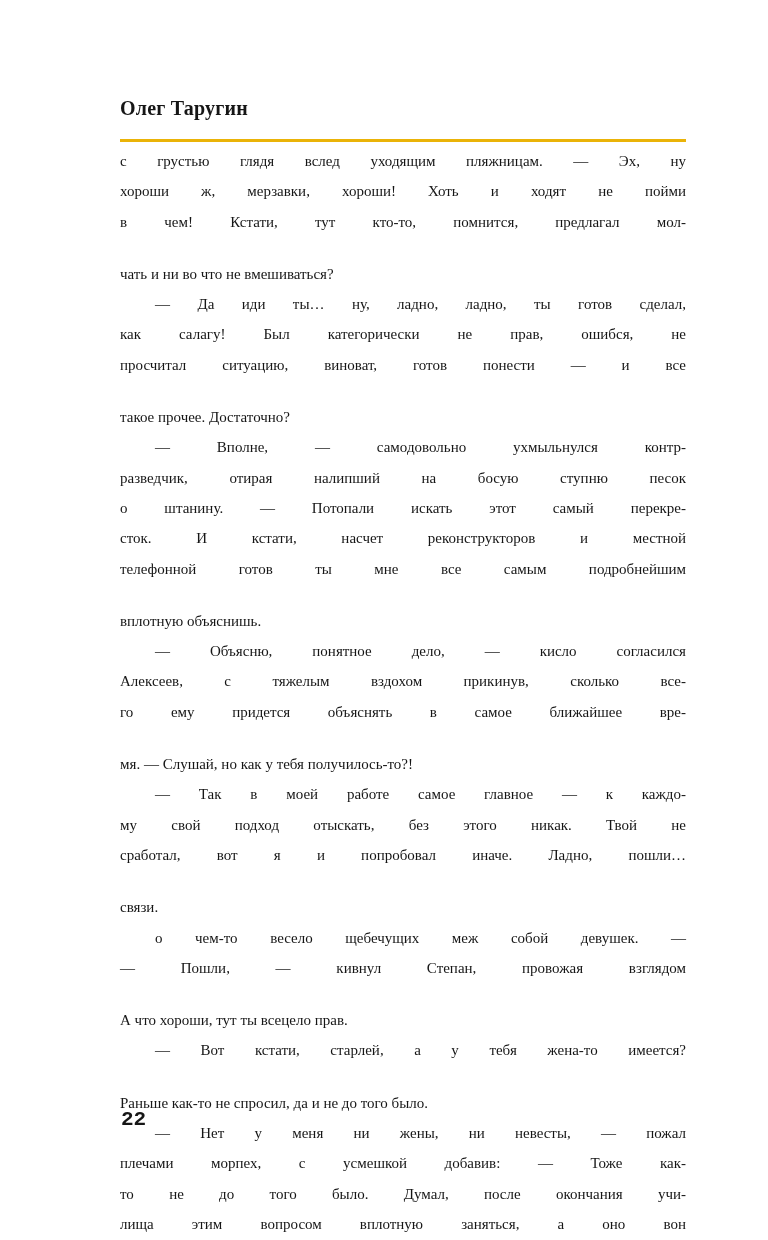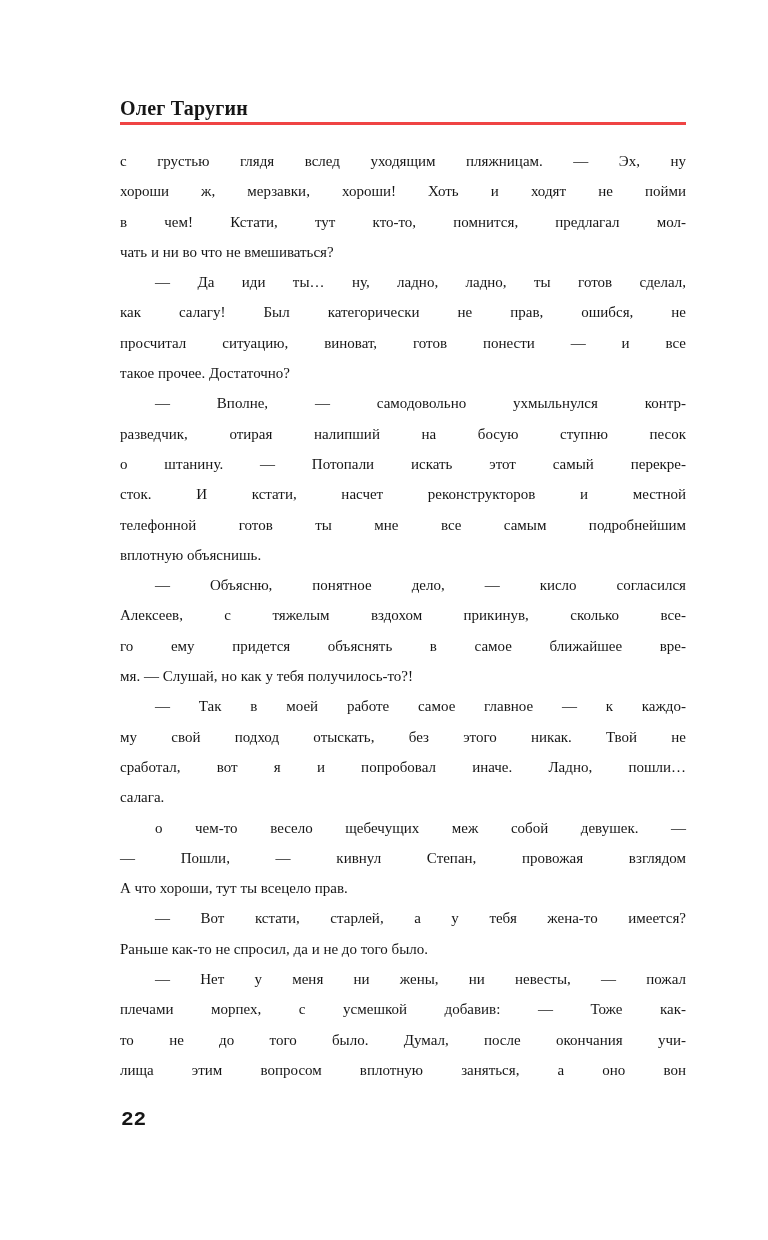--- a/index.html
+++ b/index.html
@@ -14,40 +14,41 @@
   }
   .running-header {
     position: absolute;
     left: 120px;
     top: 97px;
     width: 566px;
     font-size: 20px;
     line-height: 22px;
     font-weight: bold;
     letter-spacing: 0.2px;
-    padding-bottom: 3px;
-    border-bottom: 3px solid #ef4444;
+    padding-bottom: 20px;
+    border-bottom: 3px solid #eab308;
   }
   .text-block {
     position: absolute;
     left: 120px;
     top: 146px;
     width: 566px;
     font-size: 15px;
     line-height: 30.3px;
   }
   .para { margin: 0; }
   .line {
     text-align: justify;
     text-align-last: justify;
     text-justify: inter-word;
     white-space: normal;
   }
   .line.final {
     text-align-last: left;
+    margin-top: 22px;
   }
   .para.indent .line:first-child {
     text-indent: 35px;
   }
   .page-number {
     position: absolute;
     left: 121px;
     top: 1108px;
     font-size: 21px;
     font-weight: bold;
@@ -86,21 +87,21 @@
       <div class="para indent">
         <div class="line">— Объясню, понятное дело, — кисло согласился</div>
         <div class="line">Алексеев, с тяжелым вздохом прикинув, сколько все-</div>
         <div class="line">го ему придется объяснять в самое ближайшее вре-</div>
         <div class="line final">мя. — Слушай, но как у тебя получилось-то?!</div>
       </div>
       <div class="para indent">
         <div class="line">— Так в моей работе самое главное — к каждо-</div>
         <div class="line">му свой подход отыскать, без этого никак. Твой не</div>
         <div class="line">сработал, вот я и попробовал иначе. Ладно, пошли…</div>
-        <div class="line final">салага.</div>
+        <div class="line final">связи.</div>
       </div>
       <div class="para indent">
         <div class="line">о чем-то весело щебечущих меж собой девушек. —</div>
         <div class="line">— Пошли, — кивнул Степан, провожая взглядом</div>
         <div class="line final">А что хороши, тут ты всецело прав.</div>
       </div>
       <div class="para indent">
         <div class="line">— Вот кстати, старлей, а у тебя жена-то имеется?</div>
         <div class="line final">Раньше как-то не спросил, да и не до того было.</div>
       </div>

